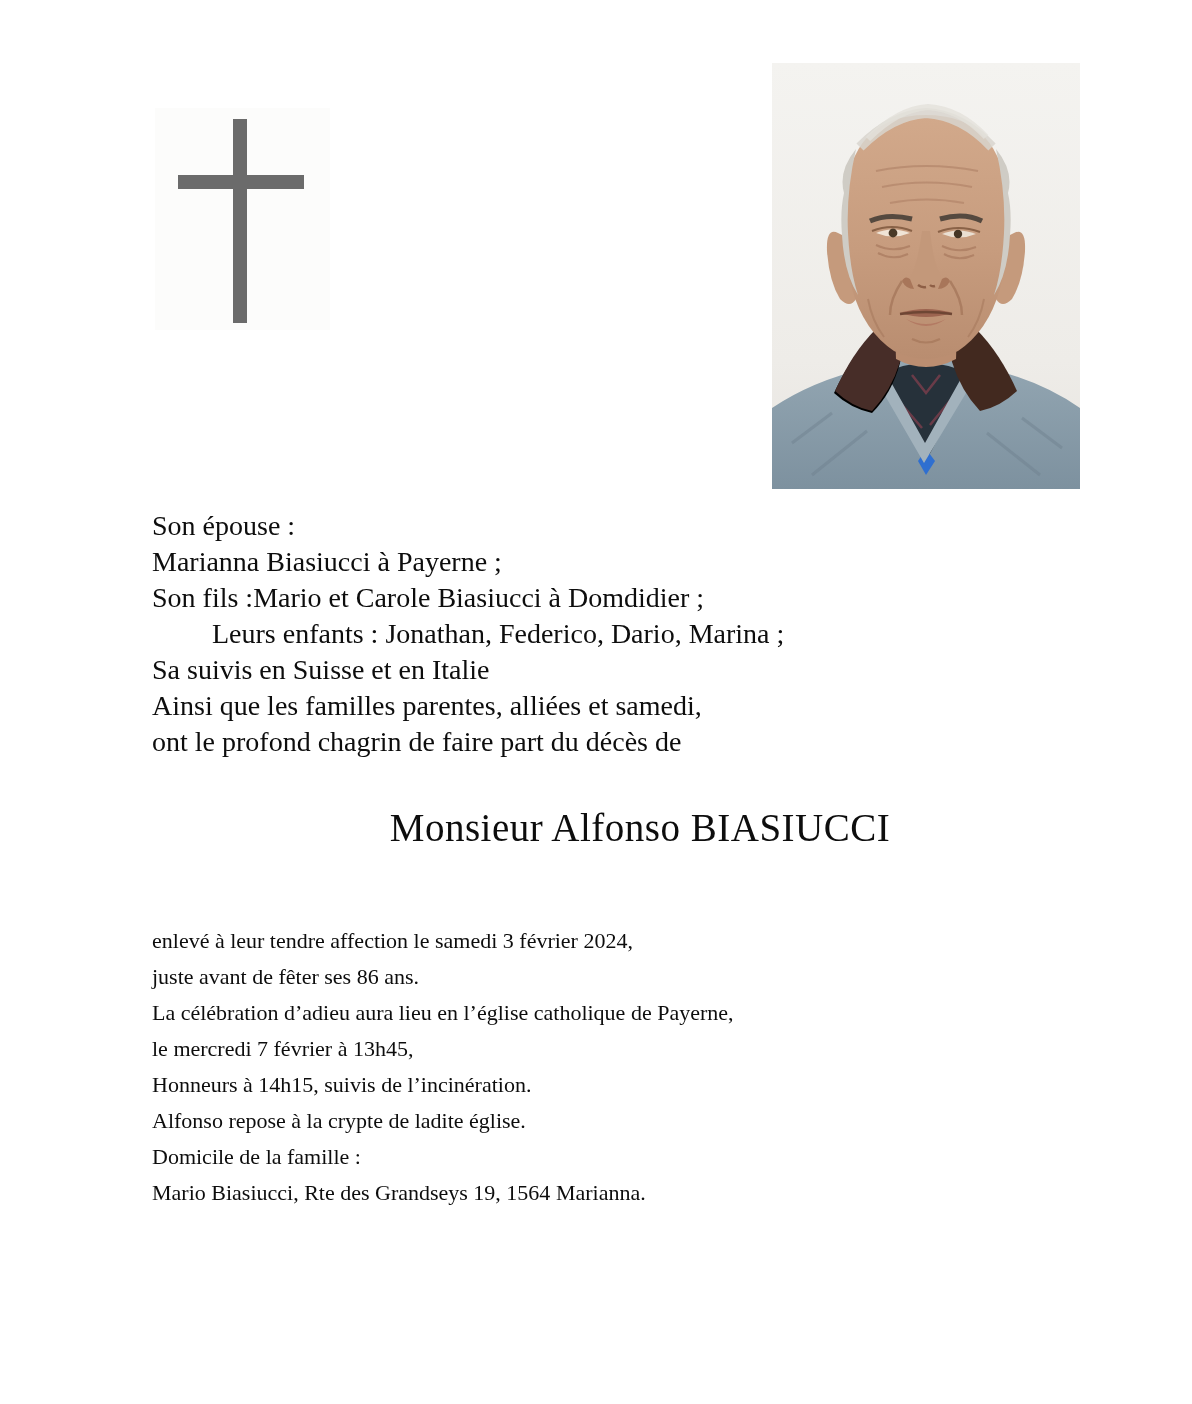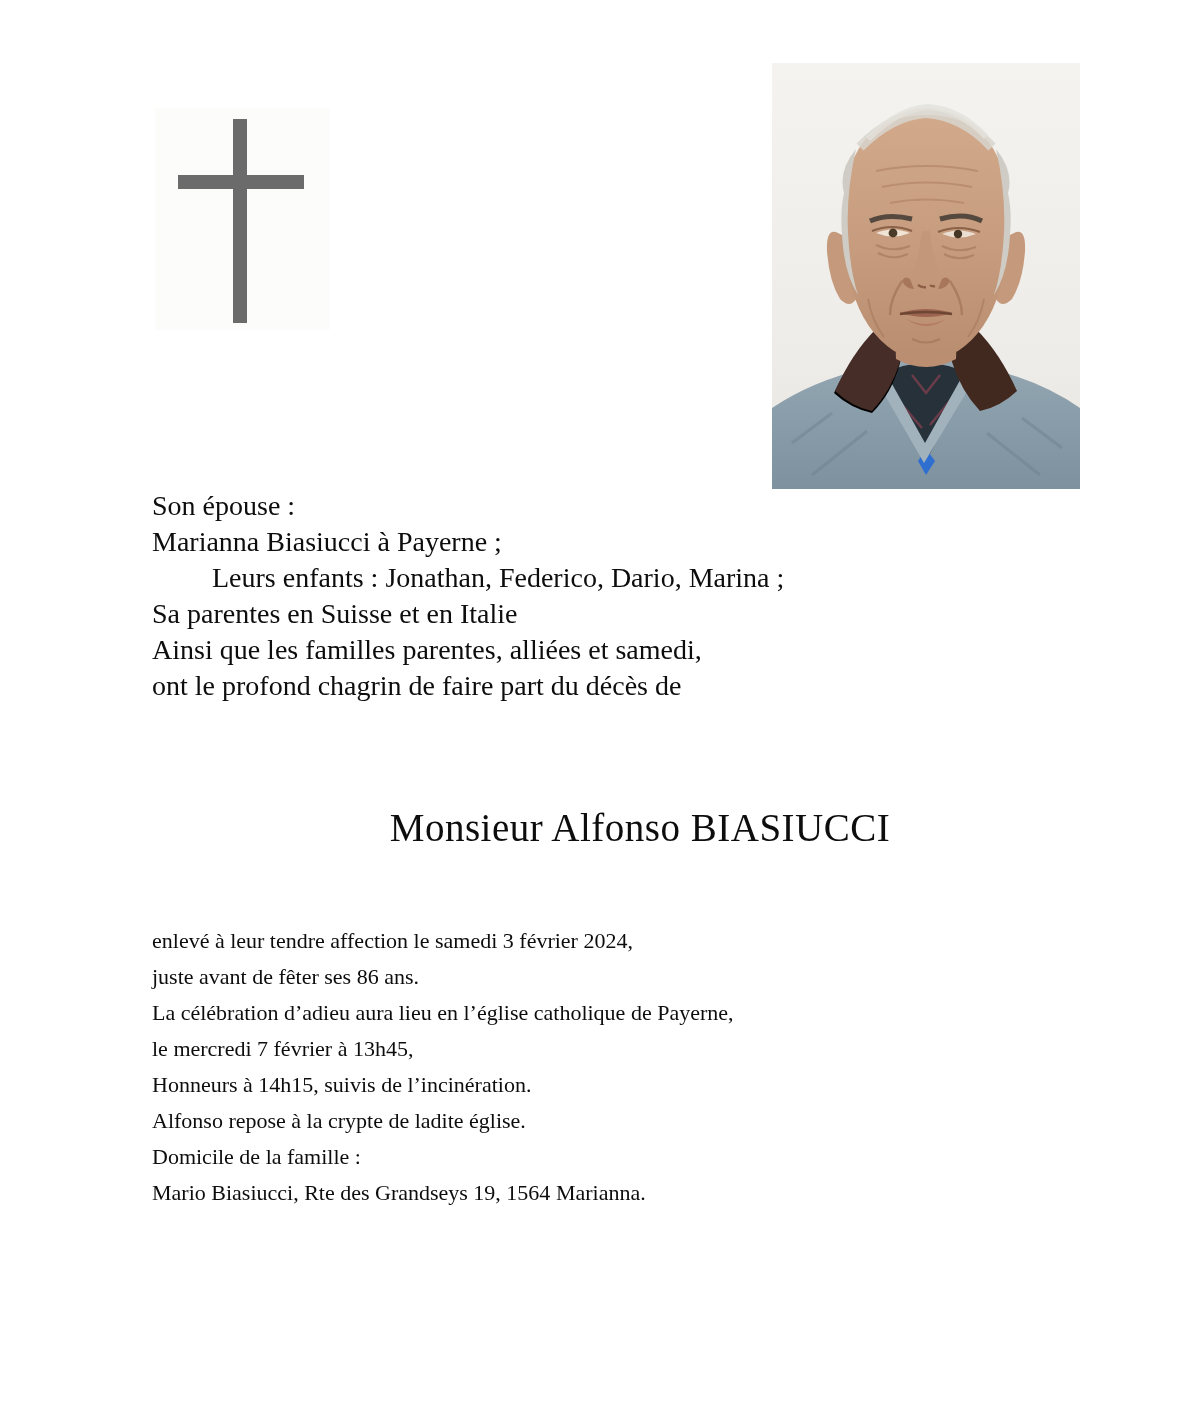--- a/index.html
+++ b/index.html
@@ -37,21 +37,21 @@
   .photo {
     position: absolute;
     left: 772px; top: 63px;
     width: 308px; height: 426px;
   }
   .photo svg { display: block; width: 100%; height: 100%; }
 
   
   .family-block {
     position: absolute;
-    left: 152px; top: 488px;
+    left: 152px; top: 508px;
     font-size: 28px;
     line-height: 36px;
     white-space: nowrap;
   }
   .details-block {
     position: absolute;
     left: 152px; top: 923px;
     font-size: 22px;
     line-height: 36px;
     white-space: nowrap;
@@ -157,22 +157,23 @@
     <path d="M134,256 Q154,266 174,256 Q154,270 134,256 Z" fill="#b37a63"></path>
 
     <path d="M140,276 Q154,283 168,276" stroke="#a7795d" stroke-width="2.2" fill="none" opacity="0.8"></path>
     <path d="M96,236 Q100,258 112,274 M212,236 Q208,258 196,274" stroke="#a7795d" stroke-width="2" fill="none" opacity="0.6"></path>
   </svg>
 </div>
 
 <div class="family-block">
   <span class="line">Son épouse :</span>
   <span class="line"><span>Marianna </span><span class="b">Biasiucci</span><span> à Payerne ;</span></span>
+  <span class="line"><span>Son fils :Mario et Carole </span><span class="b">Biasiucci</span><span> à Domdidier ;</span></span>
   <span class="line indent">Leurs enfants : Jonathan, Federico, Dario, Marina ;</span>
-  <span class="line">Sa parentes en Suisse et en Italie</span>
+  <span class="line">Sa suivis en Suisse et en Italie</span>
   <span class="line">Ainsi que les familles parentes, alliées et samedi,</span>
   <span class="line">ont le profond chagrin de faire part du décès de</span>
 </div>
 
 <div class="title-wrap">
   <span class="deceased-name">Monsieur Alfonso BIASIUCCI</span>
 </div>
 
 <div class="details-block">
   <span class="line">enlevé à leur tendre affection le samedi 3 février 2024,</span>

